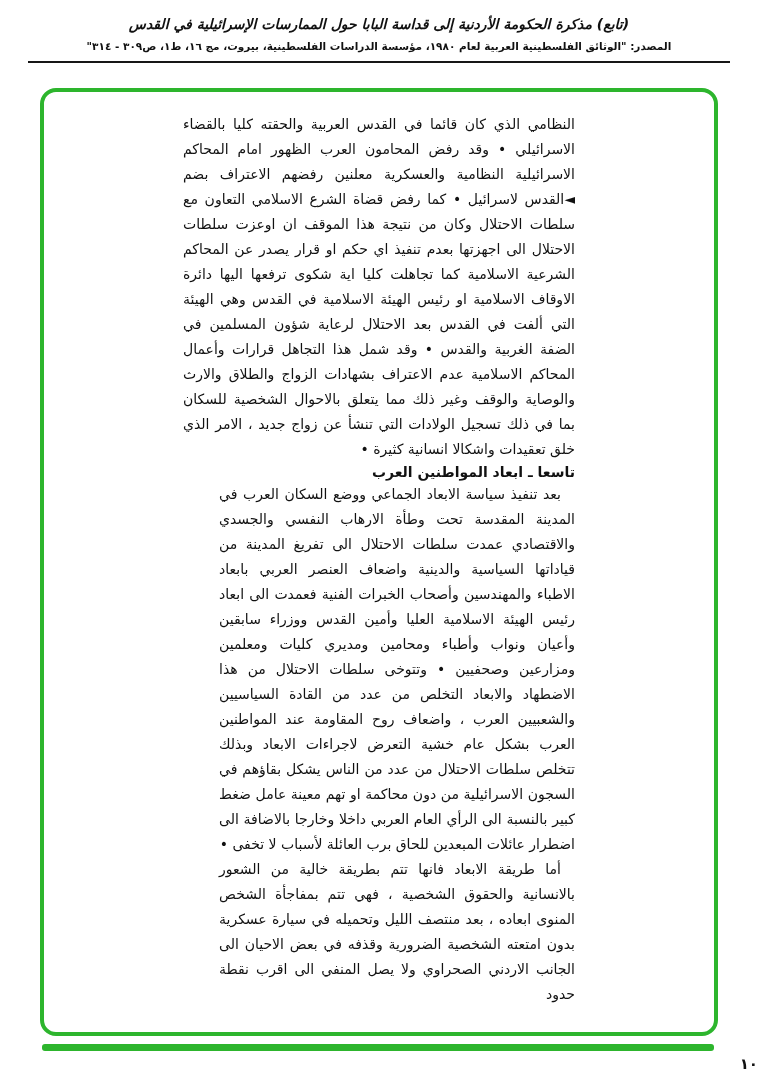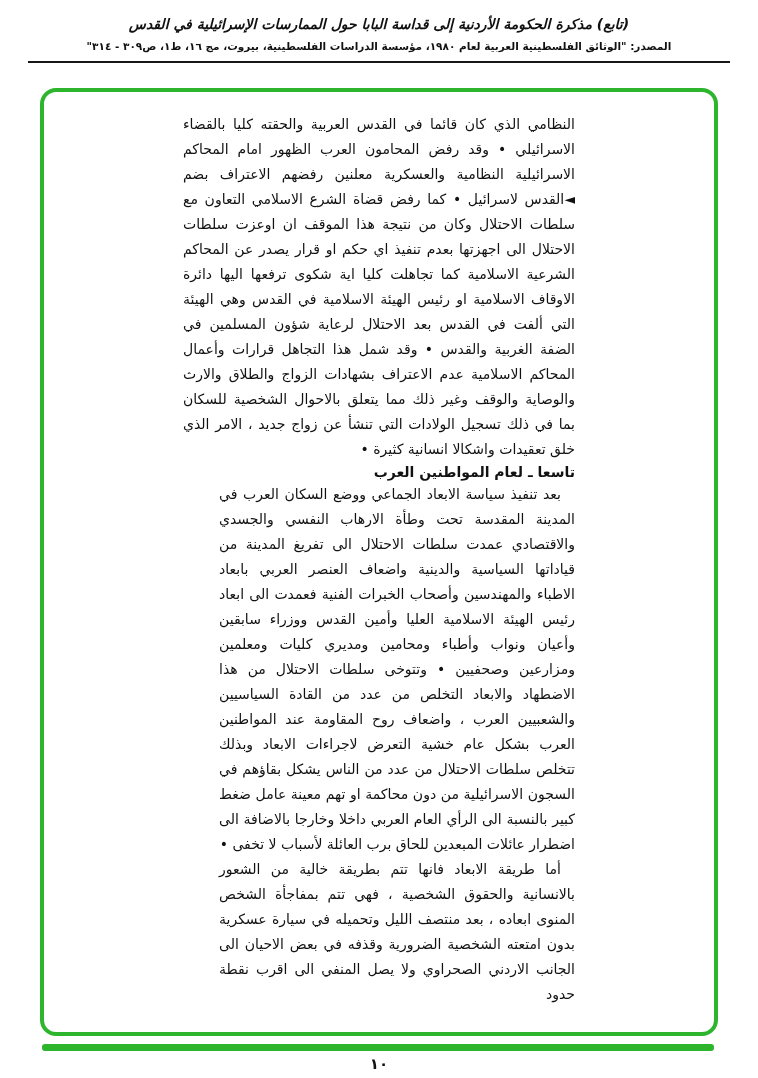--- a/index.html
+++ b/index.html
@@ -69,40 +69,40 @@
     width: 672px;
     height: 7px;
     background: var(--green);
     border-radius: 3px;
   }
   .page-number {
     position: absolute;
     top: 1055px;
     left: 0;
     width: 100%;
-    text-align: center;
+    text-align: right;
     font-size: 15px;
     font-weight: bold;
   }
 </style>
 </head>
 <body>
 
 <div class="page">
 
   <header class="doc-header">
     <div class="doc-title">(تابع)  مذكرة الحكومة الأردنية إلى قداسة البابا حول الممارسات الإسرائيلية في القدس</div>
     <div class="doc-source">المصدر: "الوثائق الفلسطينية العربية لعام ١٩٨٠، مؤسسة الدراسات الفلسطينية، بيروت، مج ١٦، ط١، ص٣٠٩ - ٣١٤"</div>
     <div class="header-rule"></div>
   </header>
 
   <div class="green-box">
     <div class="text-column">
       <p class="para">النظامي الذي كان قائما في القدس العربية والحقته كليا بالقضاء الاسرائيلي • وقد رفض المحامون العرب الظهور امام المحاكم الاسرائيلية النظامية والعسكرية معلنين رفضهم الاعتراف بضم ◄القدس لاسرائيل • كما رفض قضاة الشرع الاسلامي التعاون مع سلطات الاحتلال وكان من نتيجة هذا الموقف ان اوعزت سلطات الاحتلال الى اجهزتها بعدم تنفيذ اي حكم او قرار يصدر عن المحاكم الشرعية الاسلامية كما تجاهلت كليا اية شكوى ترفعها اليها دائرة الاوقاف الاسلامية او رئيس الهيئة الاسلامية في القدس وهي الهيئة التي ألفت في القدس بعد الاحتلال لرعاية شؤون المسلمين في الضفة الغربية والقدس • وقد شمل هذا التجاهل قرارات وأعمال المحاكم الاسلامية عدم الاعتراف بشهادات الزواج والطلاق والارث والوصاية والوقف وغير ذلك مما يتعلق بالاحوال الشخصية للسكان بما في ذلك تسجيل الولادات التي تنشأ عن زواج جديد ، الامر الذي خلق تعقيدات واشكالا انسانية كثيرة •</p>
-      <p class="section-heading">تاسعا ـ لعام المواطنين العرب</p>
+      <p class="section-heading">تاسعا ـ ابعاد المواطنين العرب</p>
       <p class="para indent">بعد تنفيذ سياسة الابعاد الجماعي ووضع السكان العرب في المدينة المقدسة تحت وطأة الارهاب النفسي والجسدي والاقتصادي عمدت سلطات الاحتلال الى تفريغ المدينة من قياداتها السياسية والدينية واضعاف العنصر العربي بابعاد الاطباء والمهندسين وأصحاب الخبرات الفنية فعمدت الى ابعاد رئيس الهيئة الاسلامية العليا وأمين القدس ووزراء سابقين وأعيان ونواب وأطباء ومحامين ومديري كليات ومعلمين ومزارعين وصحفيين • وتتوخى سلطات الاحتلال من هذا الاضطهاد والابعاد التخلص من عدد من القادة السياسيين والشعبيين العرب ، واضعاف روح المقاومة عند المواطنين العرب بشكل عام خشية التعرض لاجراءات الابعاد وبذلك تتخلص سلطات الاحتلال من عدد من الناس يشكل بقاؤهم في السجون الاسرائيلية من دون محاكمة او تهم معينة عامل ضغط كبير بالنسبة الى الرأي العام العربي داخلا وخارجا بالاضافة الى اضطرار عائلات المبعدين للحاق برب العائلة لأسباب لا تخفى •</p>
       <p class="para indent">أما طريقة الابعاد فانها تتم بطريقة خالية من الشعور بالانسانية والحقوق الشخصية ، فهي تتم بمفاجأة الشخص المنوى ابعاده ، بعد منتصف الليل وتحميله في سيارة عسكرية بدون امتعته الشخصية الضرورية وقذفه في بعض الاحيان الى الجانب الاردني الصحراوي ولا يصل المنفي الى اقرب نقطة حدود</p>
     </div>
   </div>
 
   <div class="green-bar"></div>
 
   <div class="page-number">١٠</div>
 
 </div>

